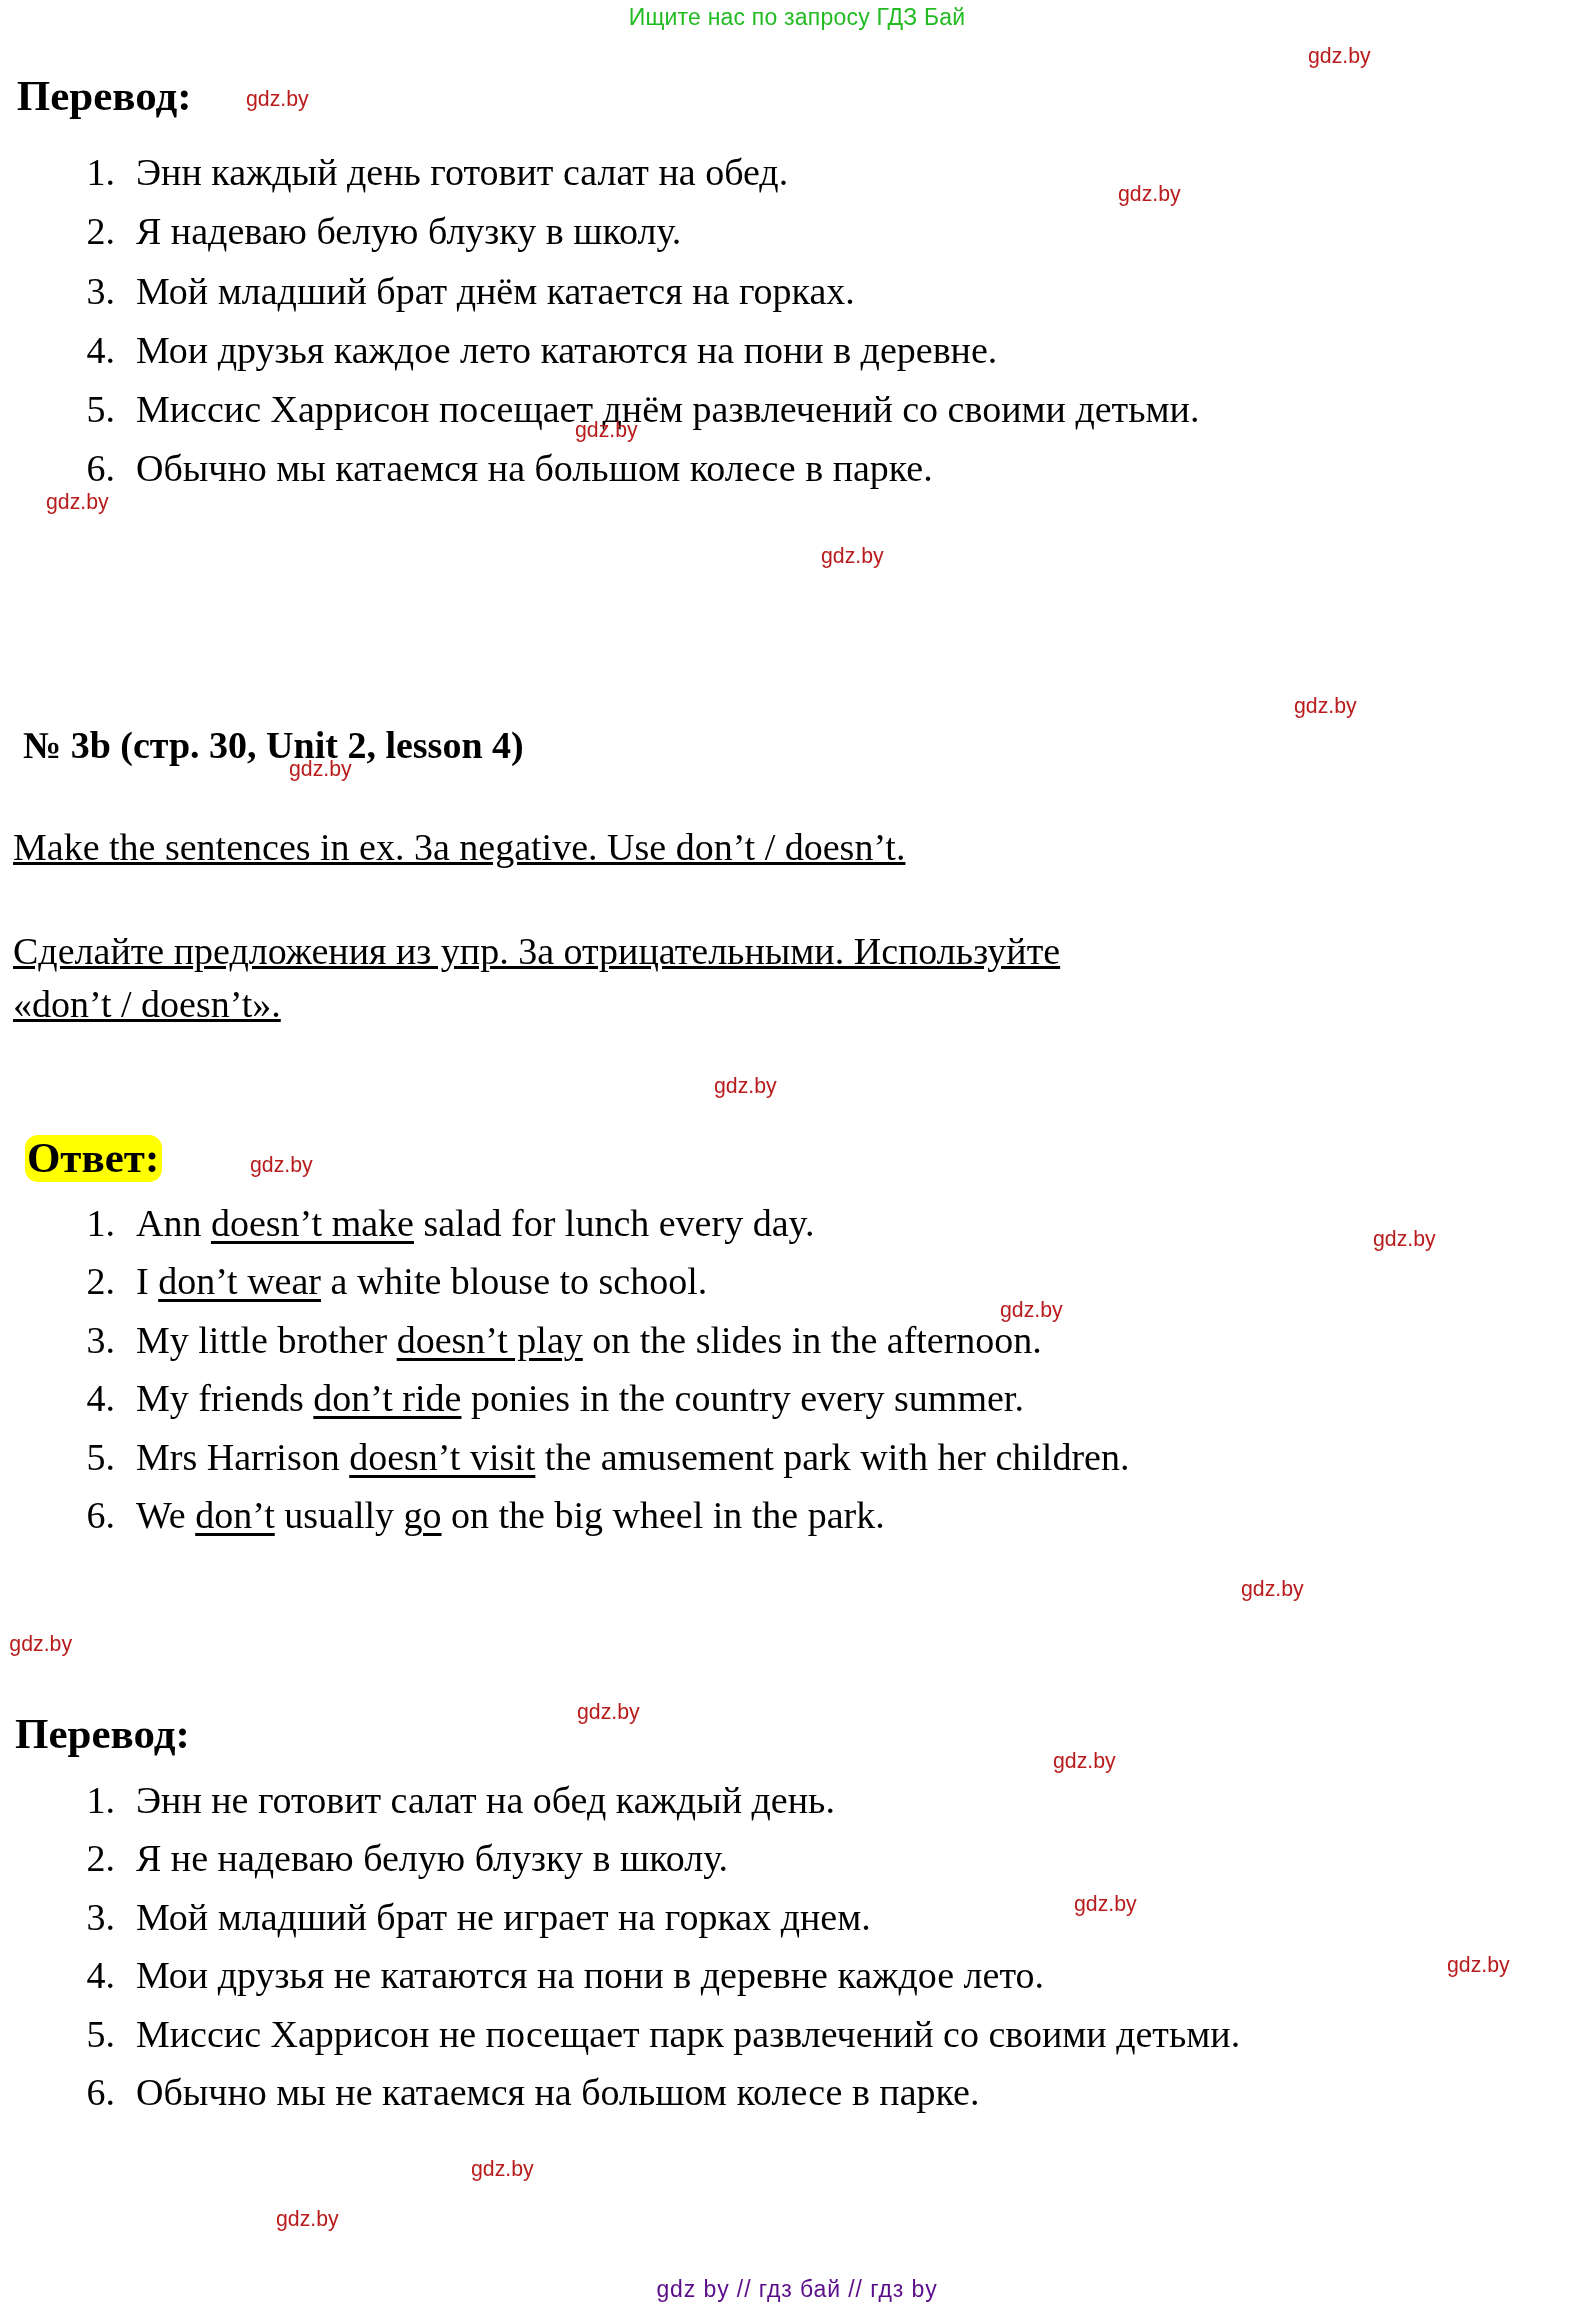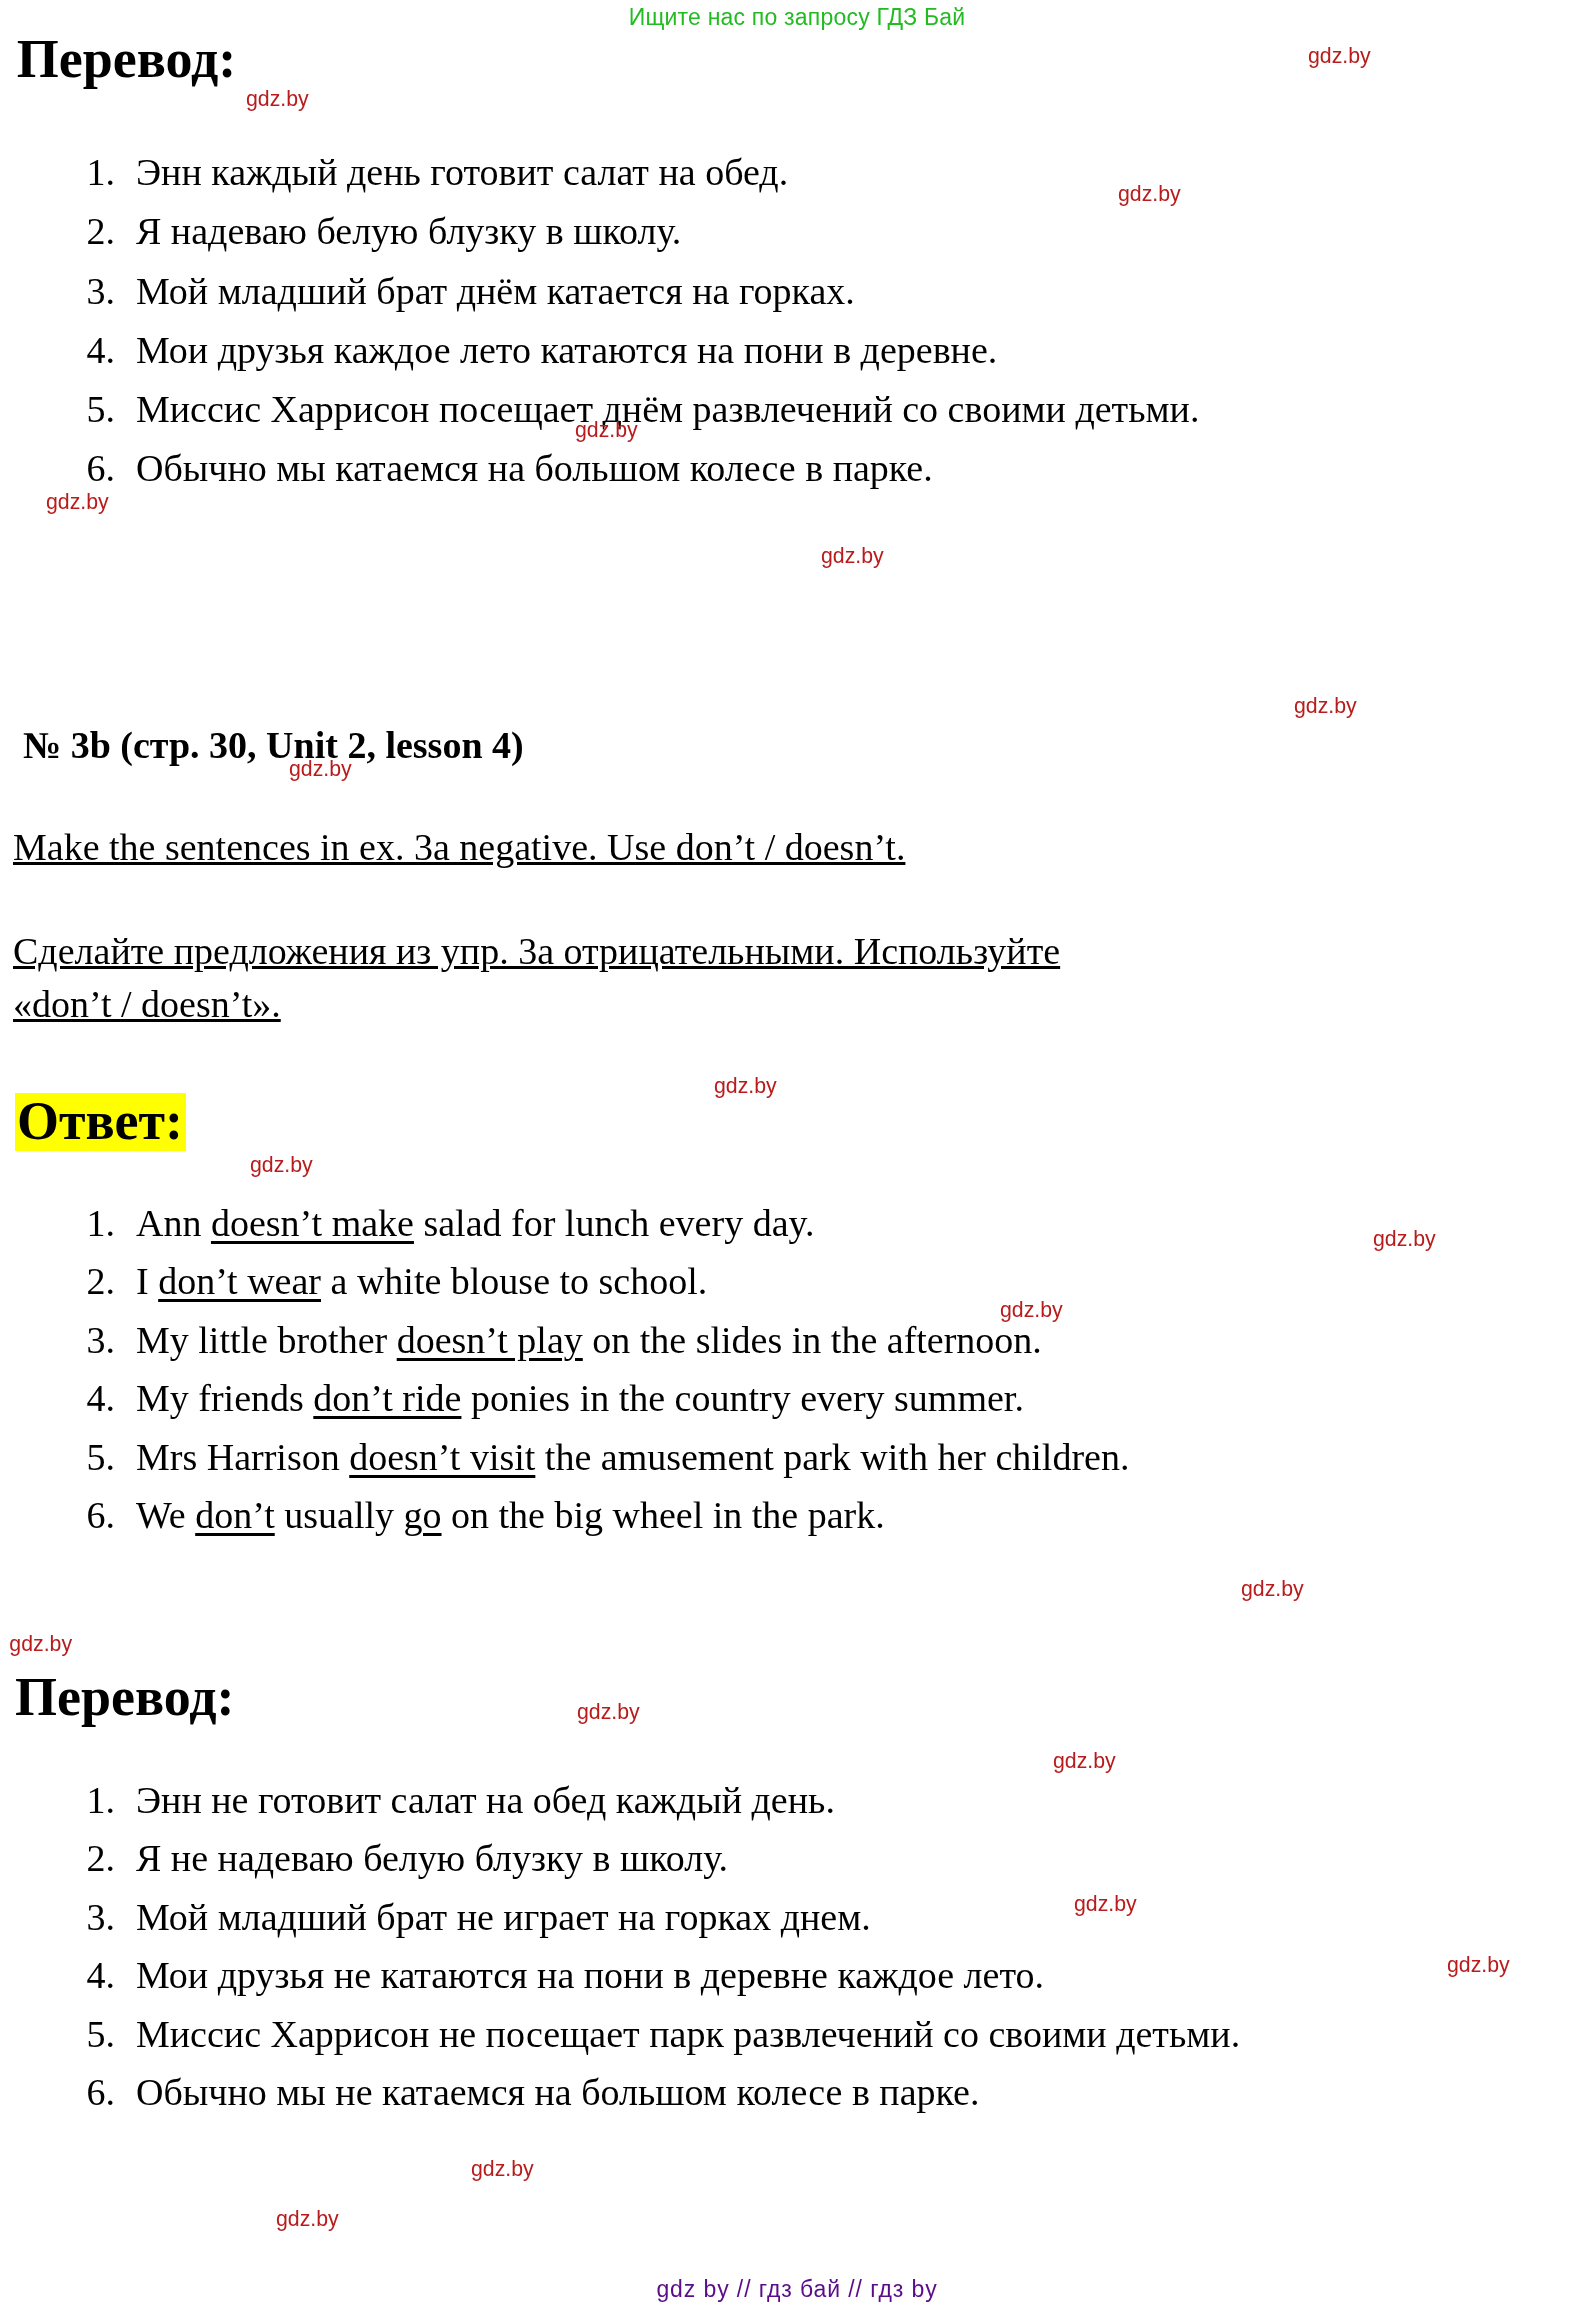--- a/index.html
+++ b/index.html
@@ -46,23 +46,24 @@
     color: #5a0d8a;
     font-family: "Liberation Sans", "DejaVu Sans", sans-serif;
     font-size: 23px;
     letter-spacing: 0.9px;
   }
 
   
   .heading {
     position: absolute;
     font-weight: bold;
-    font-size: 54px;
+    font-size: 43px;
     line-height: 1;
     white-space: nowrap;
+    margin-top: 42px;
   }
   .heading.highlight {
     background: #ffff00;
     padding: 0.9px 2.8px 2.8px 1.9px;
   }
 
   .ex-title {
     position: absolute;
     font-weight: bold;
     font-size: 38px;
@@ -154,21 +155,21 @@
       </li>
     </ul>
 
   <div class="ex-title" style="left:23px; top:698px;margin-top:28px;">№ 3b (стр. 30, Unit 2, lesson 4)</div>
 
   <div class="para" style="left:13px; top:824px;">Make the sentences in ex. 3a negative. Use don’t / doesn’t.</div>
 
   <div class="para" style="left:13px; top:928px;">Сделайте предложения из упр. 3а отрицательными. Используйте</div>
   <div class="para" style="left:13px; top:981px;">«don’t / doesn’t».</div>
 
-  <div class="heading highlight" style="left:15px; top:1093px;">Ответ:</div>
+  <div class="heading highlight" style="left:25px; top:1093px;border-radius:13px;">Ответ:</div>
 
   <ul class="olist" id="list-answer" style="left:48px; top:1204px; width:1521px;">
       <li style="margin-bottom: 20.4px;">
         <span class="num">1.</span>
         <span class="txt">Ann <u>doesn’t make</u> salad for lunch every day.</span>
       </li>
       <li style="margin-bottom: 20.4px;">
         <span class="num">2.</span>
         <span class="txt">I <u>don’t wear</u> a white blouse to school.</span>
       </li>

